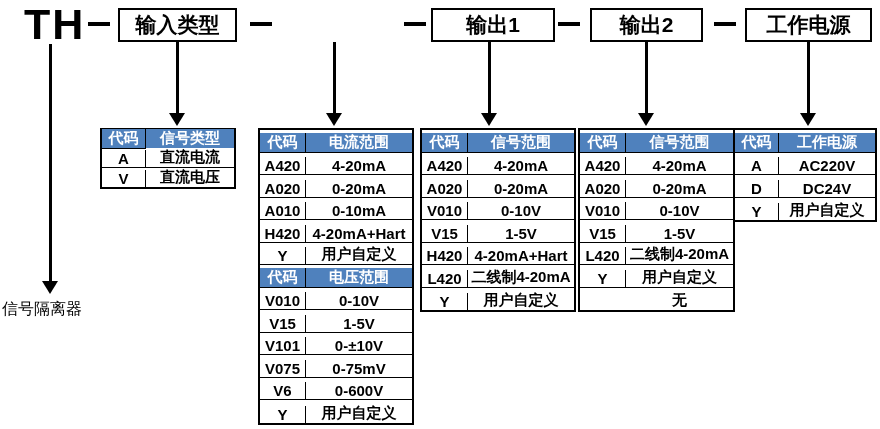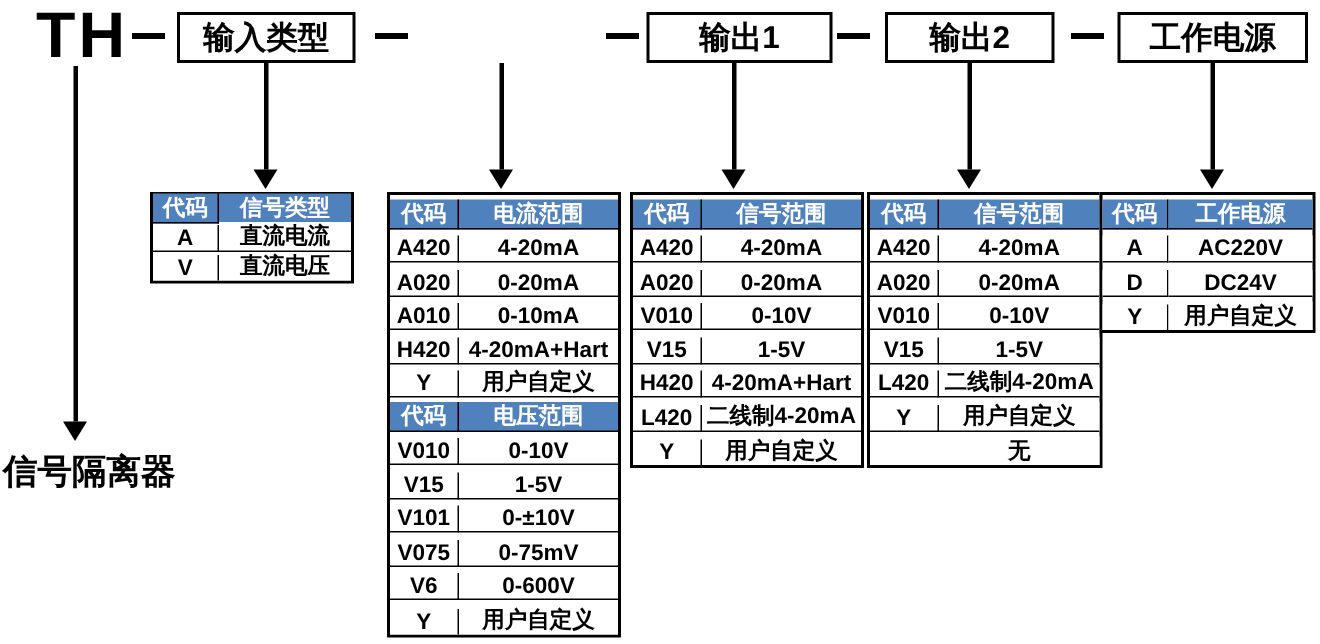--- a/index.html
+++ b/index.html
@@ -14,21 +14,21 @@
   .arrow .shaft{width:3px;background:#000;flex:1;}
   .arrow .head{width:0;height:0;border-left:8px solid transparent;border-right:8px solid transparent;border-top:13px solid #000;}
   .dtable{position:absolute;border:2px solid #000;box-sizing:content-box;background:#fff;}
   .trow{display:flex;align-items:flex-end;}
   .tcell{box-sizing:border-box;border-right:1px solid #000;border-bottom:1px solid #000;
          display:flex;align-items:center;justify-content:center;
          font-weight:bold;font-size:15px;white-space:nowrap;overflow:hidden;background:#fff;color:#000;}
   .trow .tcell:last-child{border-right:none;}
   .trow:last-child .tcell{border-bottom:none;}
   .trow.thead .tcell{background:var(--header-bg,#4f81bd);color:var(--header-fg,#fff);}
-  .bottom-label{position:absolute;left:2px;top:299px;font-size:23px;font-weight:bold;}
+  .bottom-label{position:absolute;left:2px;top:299px;font-size:16px;font-weight:normal;}
   
   .t1{left:100px;top:128px;} .t1 .trow{height:19px;}   .t1 .code{width:44px;} .t1 .val{width:88px;}
   .t2{left:258px;top:128px;} .t2 .trow{height:22.5px;} .t2 .code{width:46px;} .t2 .val{width:106px;}
   .t3{left:420px;top:128px;} .t3 .trow{height:22.5px;} .t3 .code{width:46px;} .t3 .val{width:106px;}
   .t4{left:578px;top:128px;} .t4 .trow{height:22.5px;} .t4 .code{width:46px;} .t4 .val{width:107px;}
   .t5{left:733px;top:128px;} .t5 .trow{height:22.5px;} .t5 .code{width:44px;} .t5 .val{width:96px;}
 </style>
 </head>
 <body>
 

